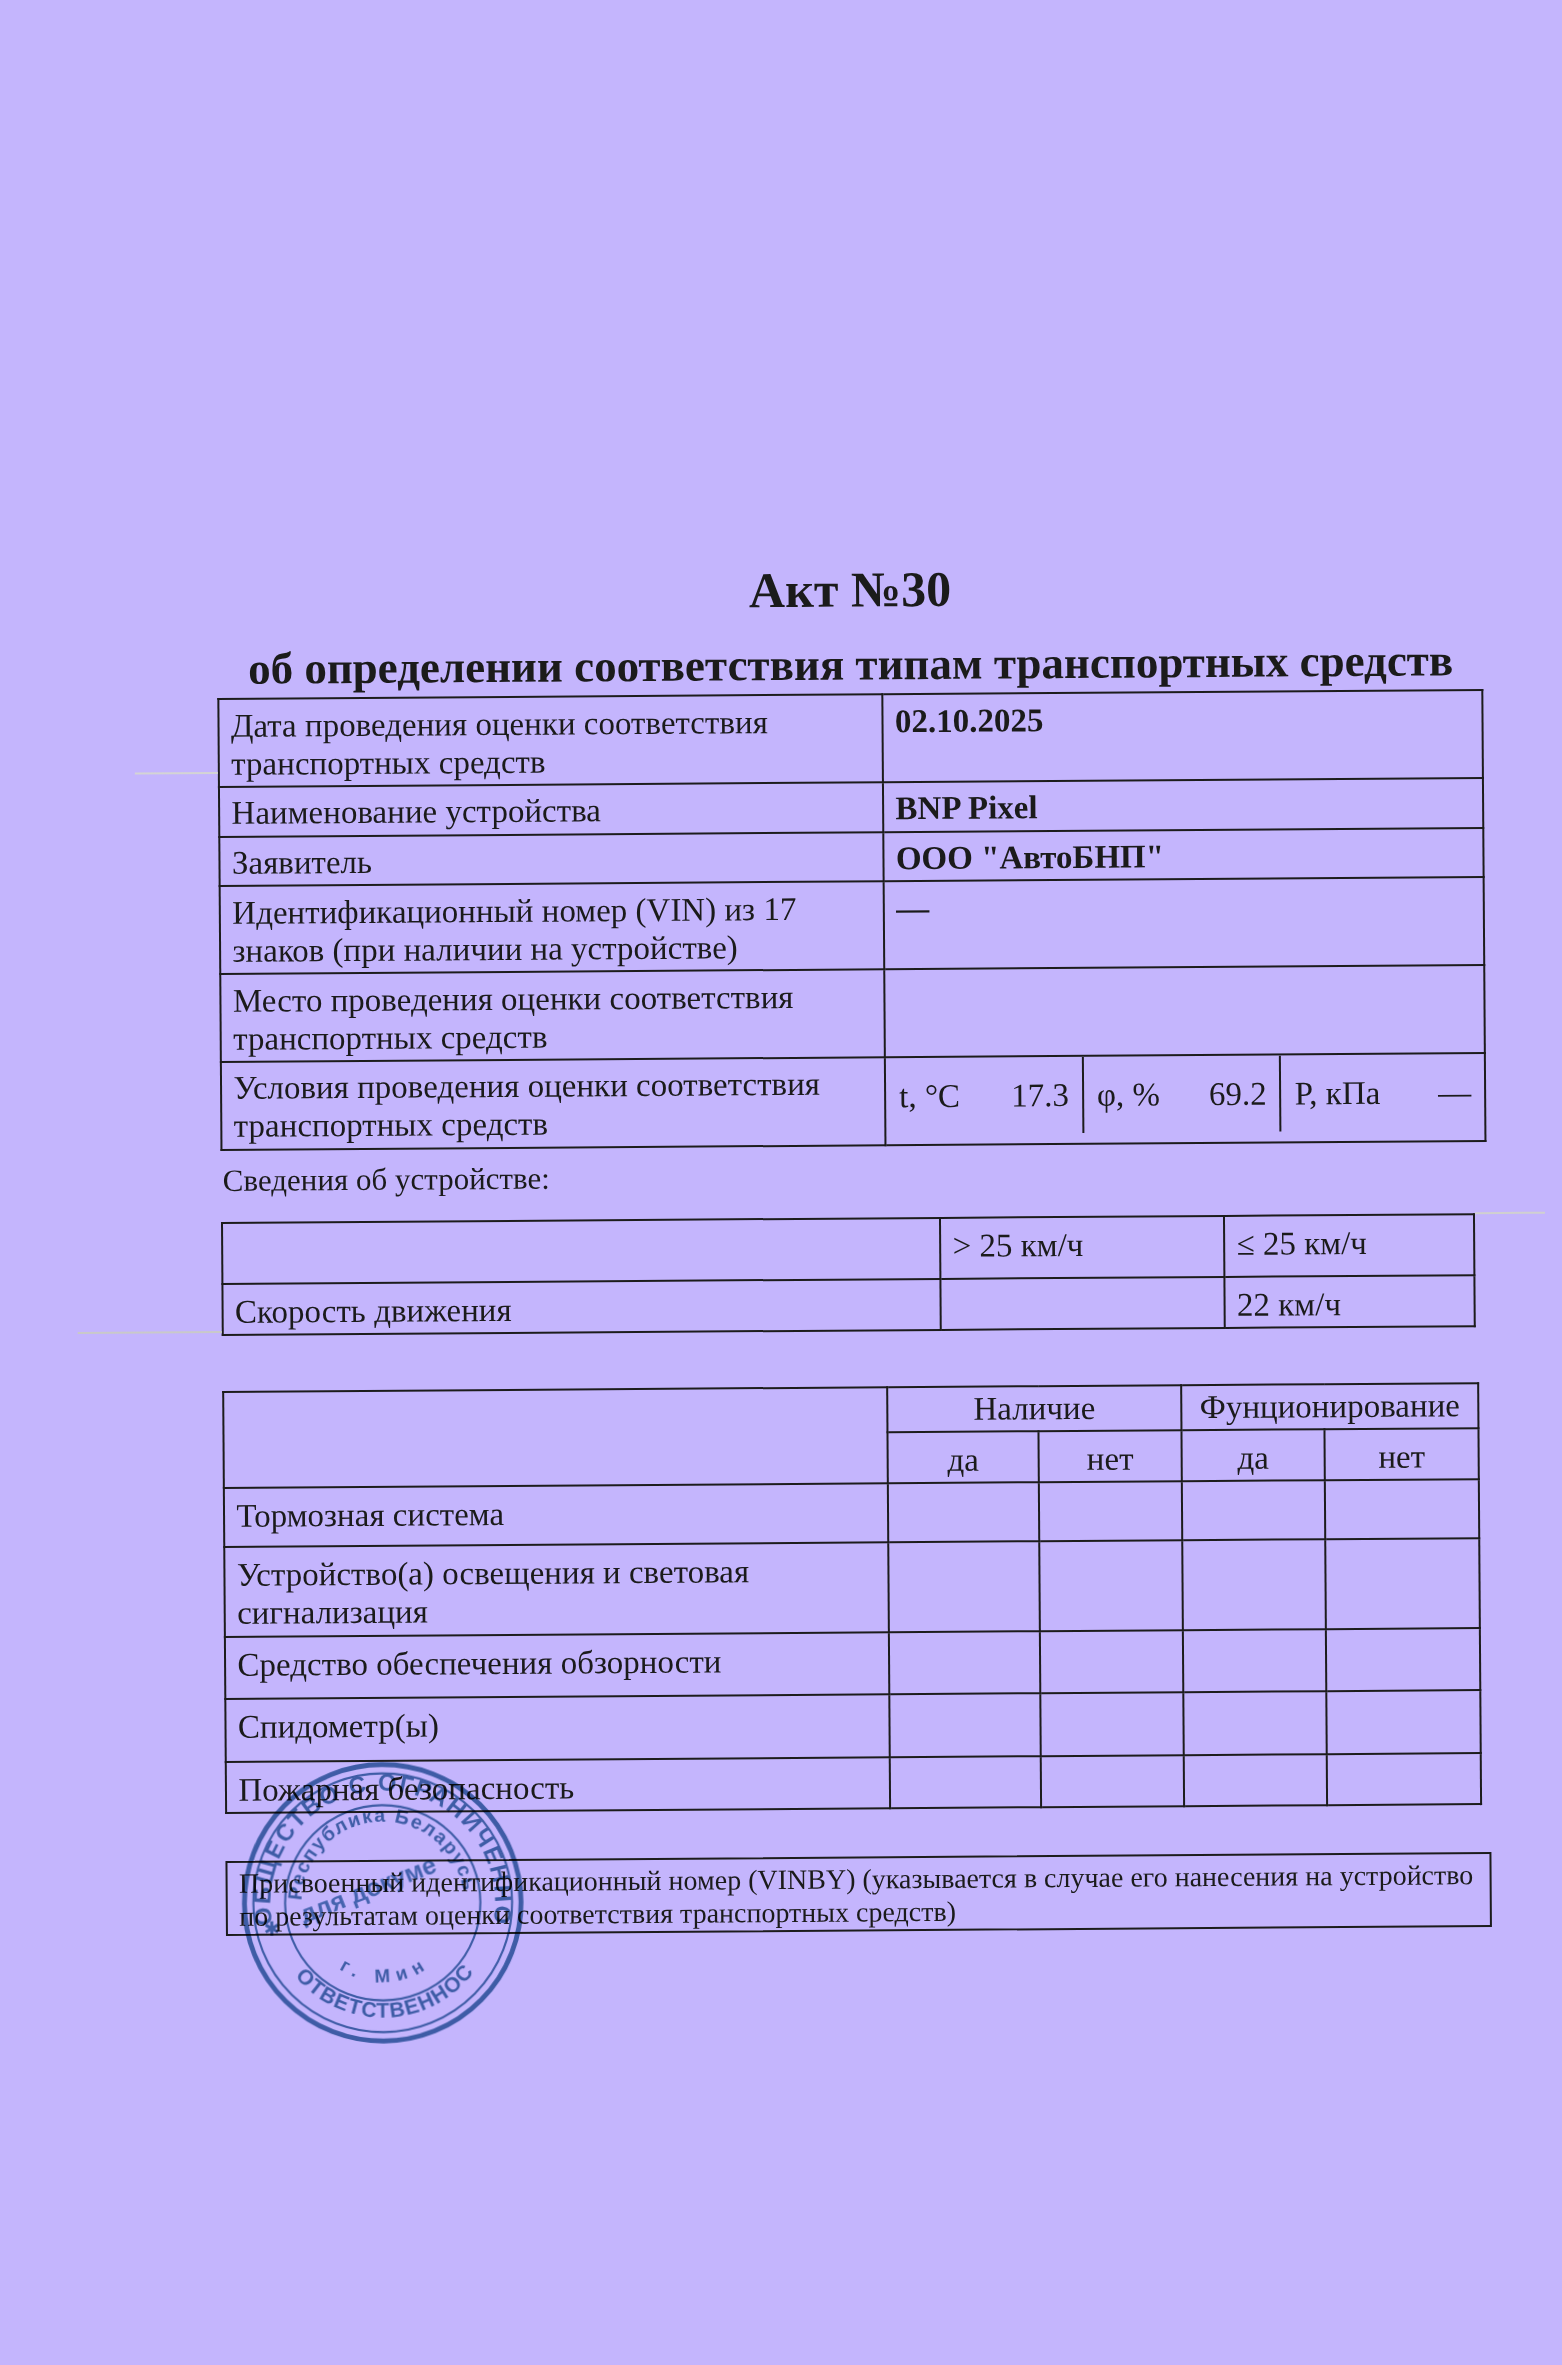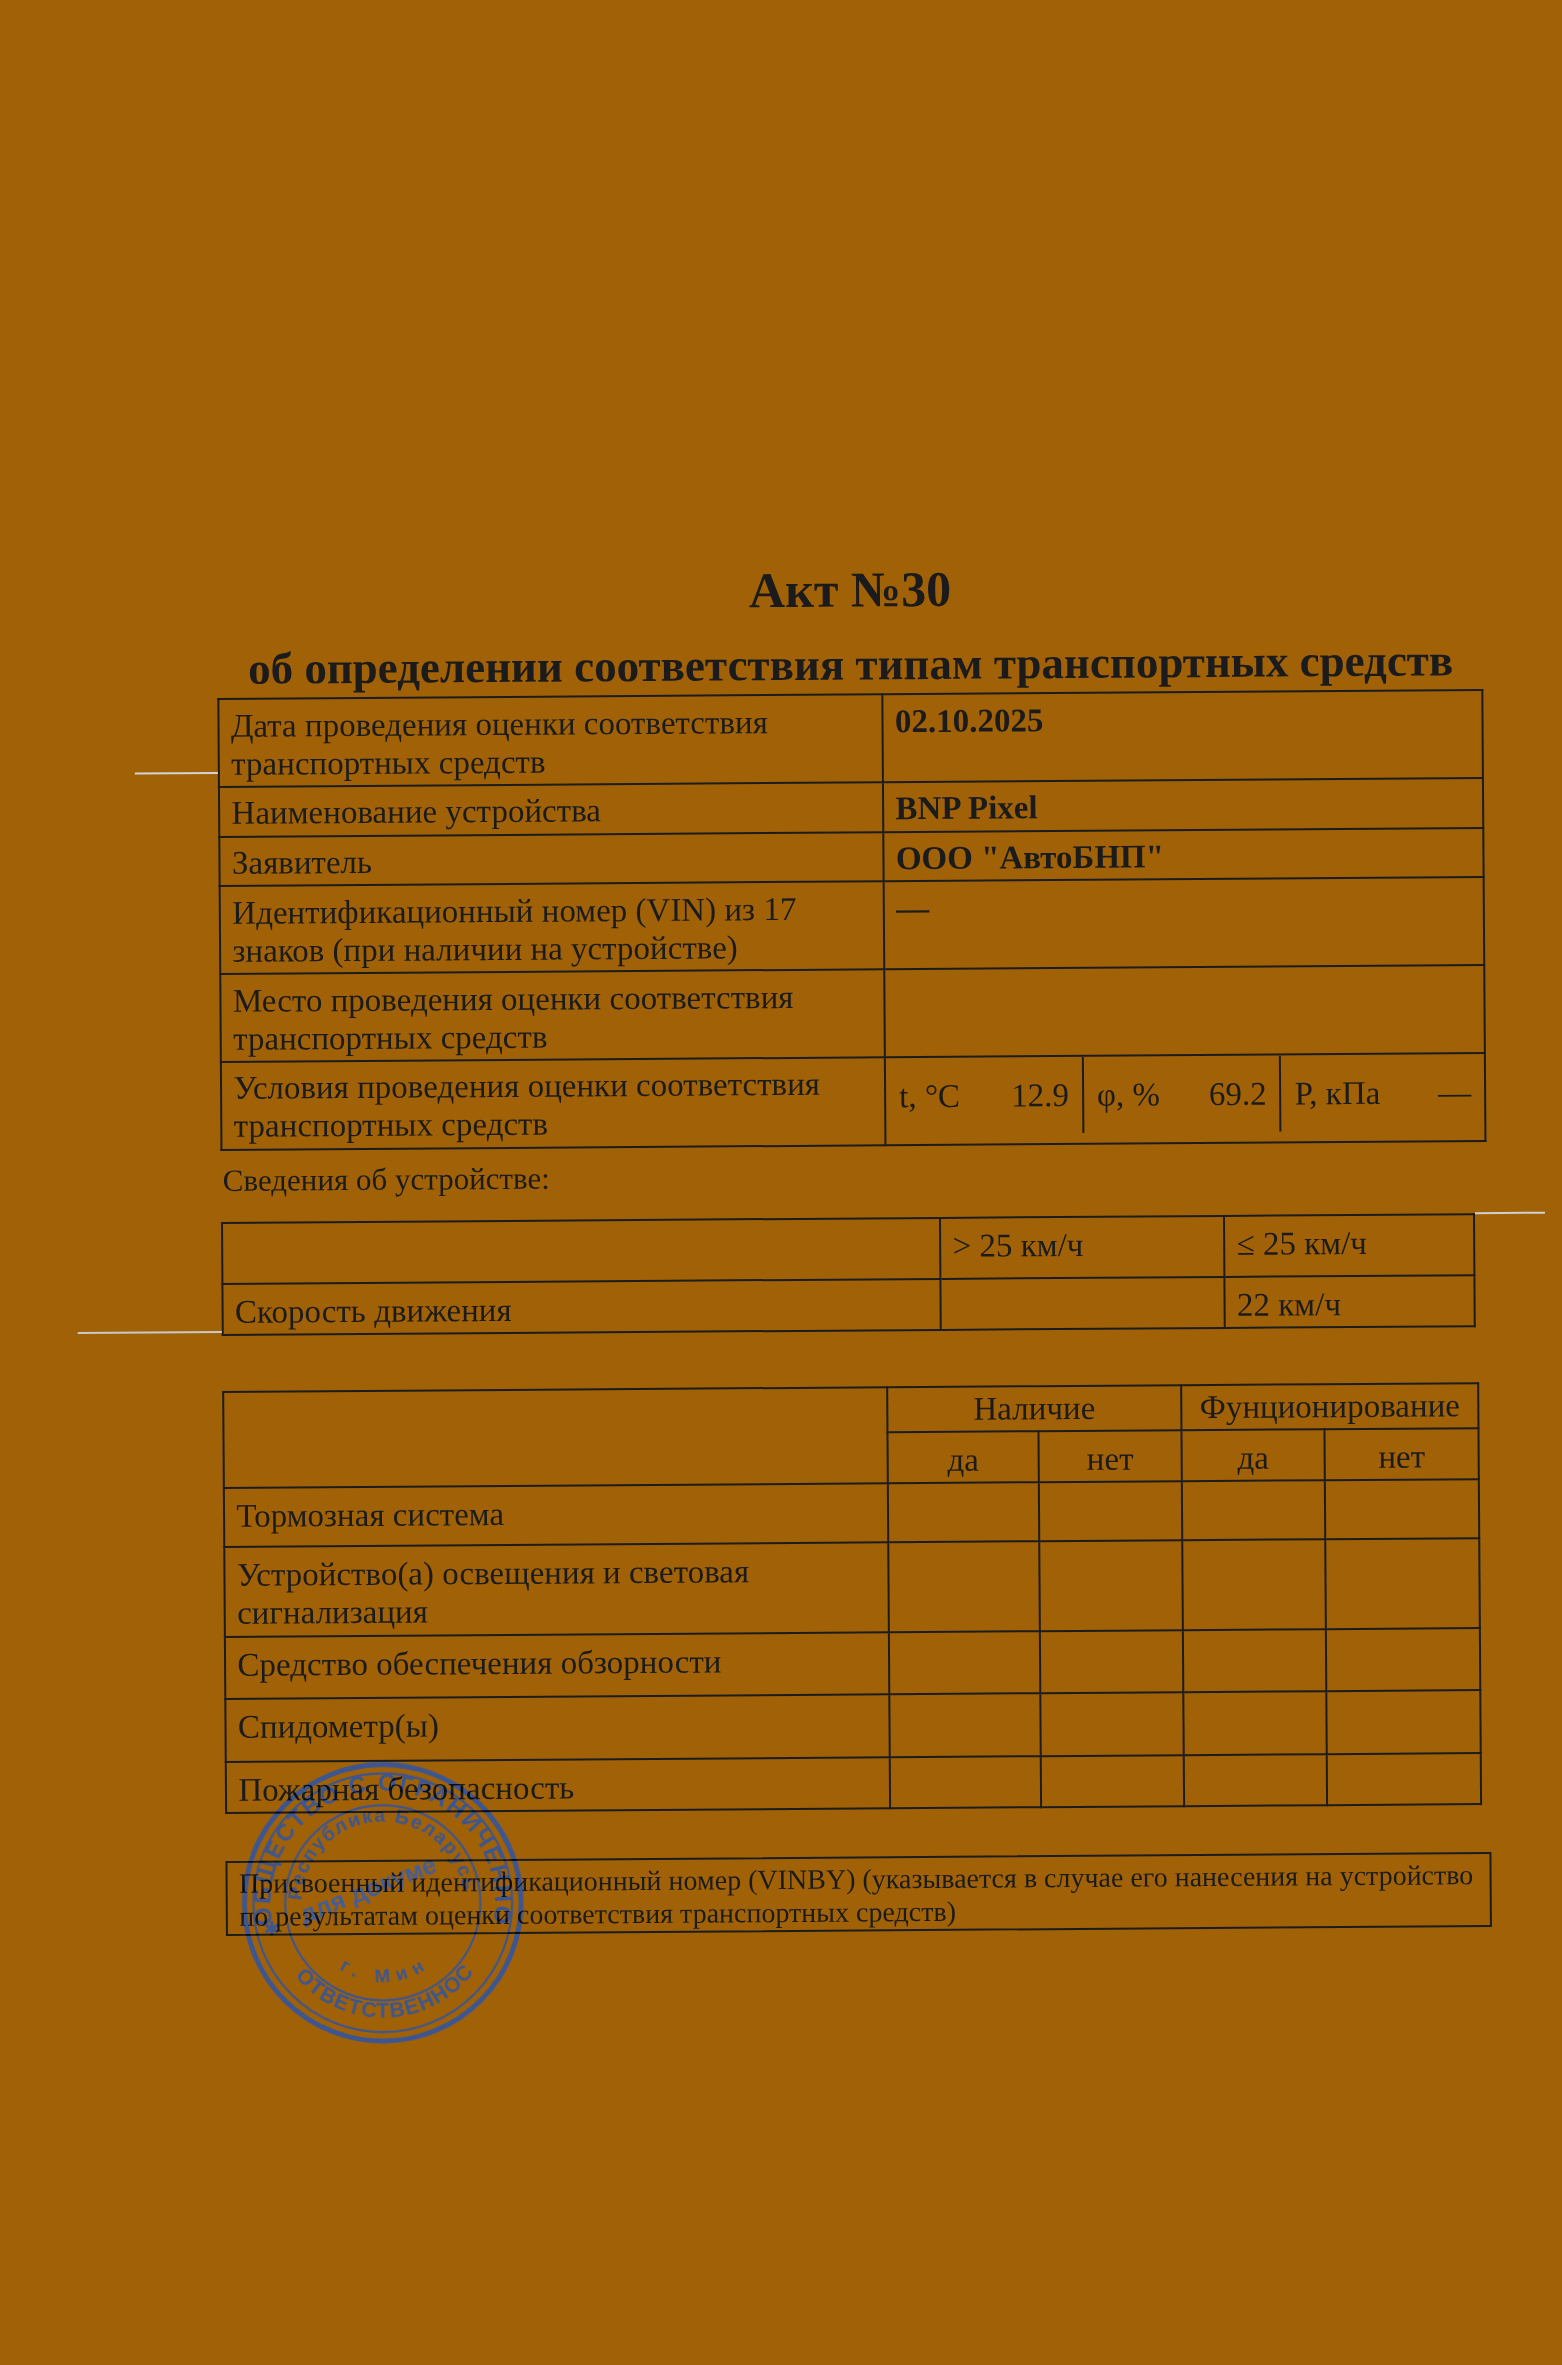--- a/index.html
+++ b/index.html
@@ -1,19 +1,19 @@
 <!DOCTYPE html>
 <html style="font-size:13px"><head>
 <meta charset="utf-8">
 <style>
   html,body{margin:0;padding:0;background:#ffffff;}
   .page{
     position:relative;
     width:1562px;height:2366px;
-    background:#a16207;
+    background:#c4b5fd;
     overflow:hidden;
     font-family:"Liberation Serif","DejaVu Serif",serif;
     color:#1b1b1b;
   }
   .content{position:absolute;inset:0;transform:rotate(-0.4deg);transform-origin:781px 1221px;}
 
   
   .title-wrap{position:absolute;left:244px;top:563px;width:1221px;text-align:center;}
   .doc-title{margin:0;font-size:50px;line-height:54px;font-weight:bold;}
   .doc-subtitle{margin:24.4px 0 0 0;font-size:45px;line-height:49px;font-weight:bold;}
@@ -102,21 +102,21 @@
       <tr style="height:85px">
         <td>Место проведения оценки соответствия транспортных средств</td>
         <td></td>
       </tr>
       <tr style="height:82px">
         <td>Условия проведения оценки соответствия транспортных средств</td>
         <td class="cond-cell">
           <div class="cond-grid">
             <div class="cond">
               <span>t, °C</span>
-              <span>12.9</span>
+              <span>17.3</span>
             </div>
             <div class="cond">
               <span>φ, %</span>
               <span>69.2</span>
             </div>
             <div class="cond last">
               <span>P, кПа</span>
               <span>—</span>
             </div>
           </div>

